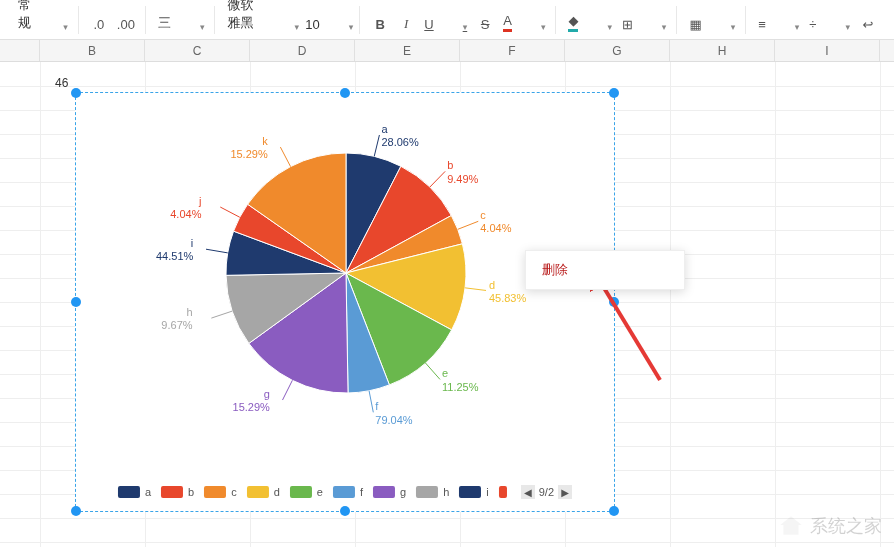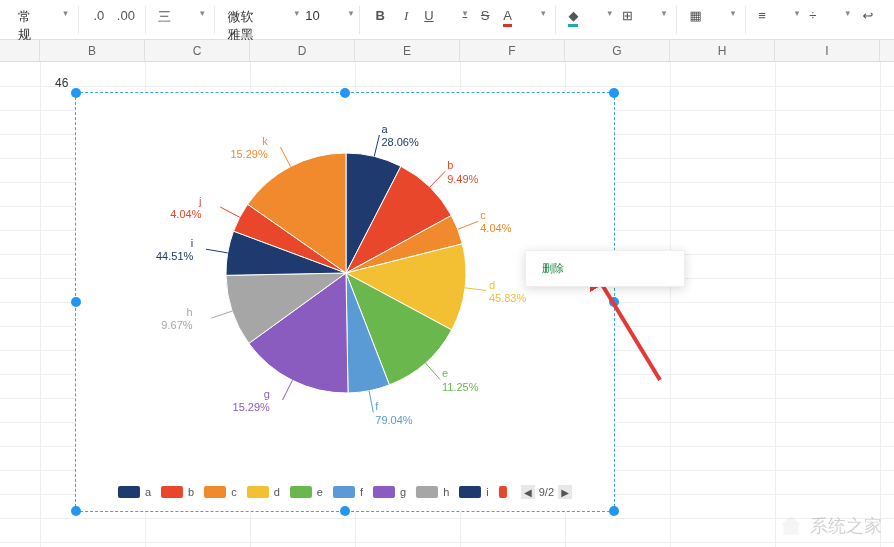--- a/index.html
+++ b/index.html
@@ -1,21 +1,21 @@
 <!DOCTYPE html>
 <html><head>
   <meta charset="utf-8">
   <style>
     * { box-sizing: border-box; margin: 0; padding: 0; }
     body { font-family: "Microsoft YaHei", sans-serif; font-size: 12px; background: #fff; width: 894px; height: 547px; overflow: hidden; position: relative; }
     
     .toolbar { display: flex; align-items: center; height: 40px; border-bottom: 1px solid #e0e0e0; padding: 0 8px; gap: 2px; }
     .tb-group { display: flex; align-items: center; gap: 2px; padding: 0 6px; border-right: 1px solid #e8e8e8; height: 28px; }
     .tb-group:last-child { border-right: none; }
-    .tb-btn { display: inline-flex; align-items: flex-start; justify-content: center; min-width: 24px; height: 24px; padding: 0 4px; cursor: pointer; color: #555; font-size: 13px; border-radius: 2px; gap: 28px; }
+    .tb-btn { display: inline-flex; align-items: flex-end; justify-content: center; min-width: 24px; height: 24px; padding: 0 4px; cursor: pointer; color: #555; font-size: 13px; border-radius: 2px; gap: 28px; }
     .dd { font-size: 9px; color: #888; margin-left: 1px; }
     .tb-text { font-size: 13px; color: #333; }
     
     .grid-area { position: relative; height: calc(100% - 40px); }
     .col-headers { display: flex; height: 22px; background: #f5f5f5; border-bottom: 1px solid #ddd; }
     .col-h { flex: 0 0 105px; text-align: center; line-height: 22px; color: #666; border-right: 1px solid #e0e0e0; font-size: 12px; }
     .grid-body { position: relative; height: calc(100% - 22px); }
     .grid-lines { position: absolute; inset: 0; }
     .vline { position: absolute; top: 0; bottom: 0; width: 1px; background: #eee; }
     .hline { position: absolute; left: 0; right: 0; height: 1px; background: #eee; }
@@ -35,21 +35,21 @@
     .slice-label .nm { display: block; }
     .slice-label .pc { display: block; }
     
     .legend { position: absolute; bottom: 12px; left: 50%; transform: translateX(-50%); display: flex; align-items: center; gap: 10px; font-size: 11px; color: #555; }
     .lg-item { display: inline-flex; align-items: center; gap: 5px; }
     .lg-swatch { width: 22px; height: 12px; border-radius: 2px; }
     .lg-nav { display: inline-flex; align-items: center; gap: 4px; margin-left: 4px; }
     .lg-nav-btn { width: 14px; height: 14px; display: inline-flex; align-items: center; justify-content: center; background: #e8e8e8; cursor: pointer; font-size: 10px; color: #555; }
     
     .context-menu { position: absolute; left: 525px; top: 188px; width: 160px; background: #fff; box-shadow: 0 2px 10px rgba(0,0,0,0.15); border: 1px solid #eee; padding: 2px 0; z-index: 50; }
-    .ctx-item { padding: 8px 16px; font-size: 11px; color: #15803d; cursor: pointer; }
+    .ctx-item { padding: 8px 16px; font-size: 13px; color: #b91c1c; cursor: pointer; }
     
     .arrow { position: absolute; left: 590px; top: 208px; z-index: 40; pointer-events: none; }
     
     .watermark { position: absolute; right: 12px; bottom: 8px; font-size: 18px; color: rgba(0,0,0,0.18); display: flex; align-items: center; gap: 6px; font-weight: 500; }
     .wm-icon { width: 26px; height: 26px; opacity: 0.22; }
   </style>
 </head>
 <body>
 
 <div class="toolbar">

